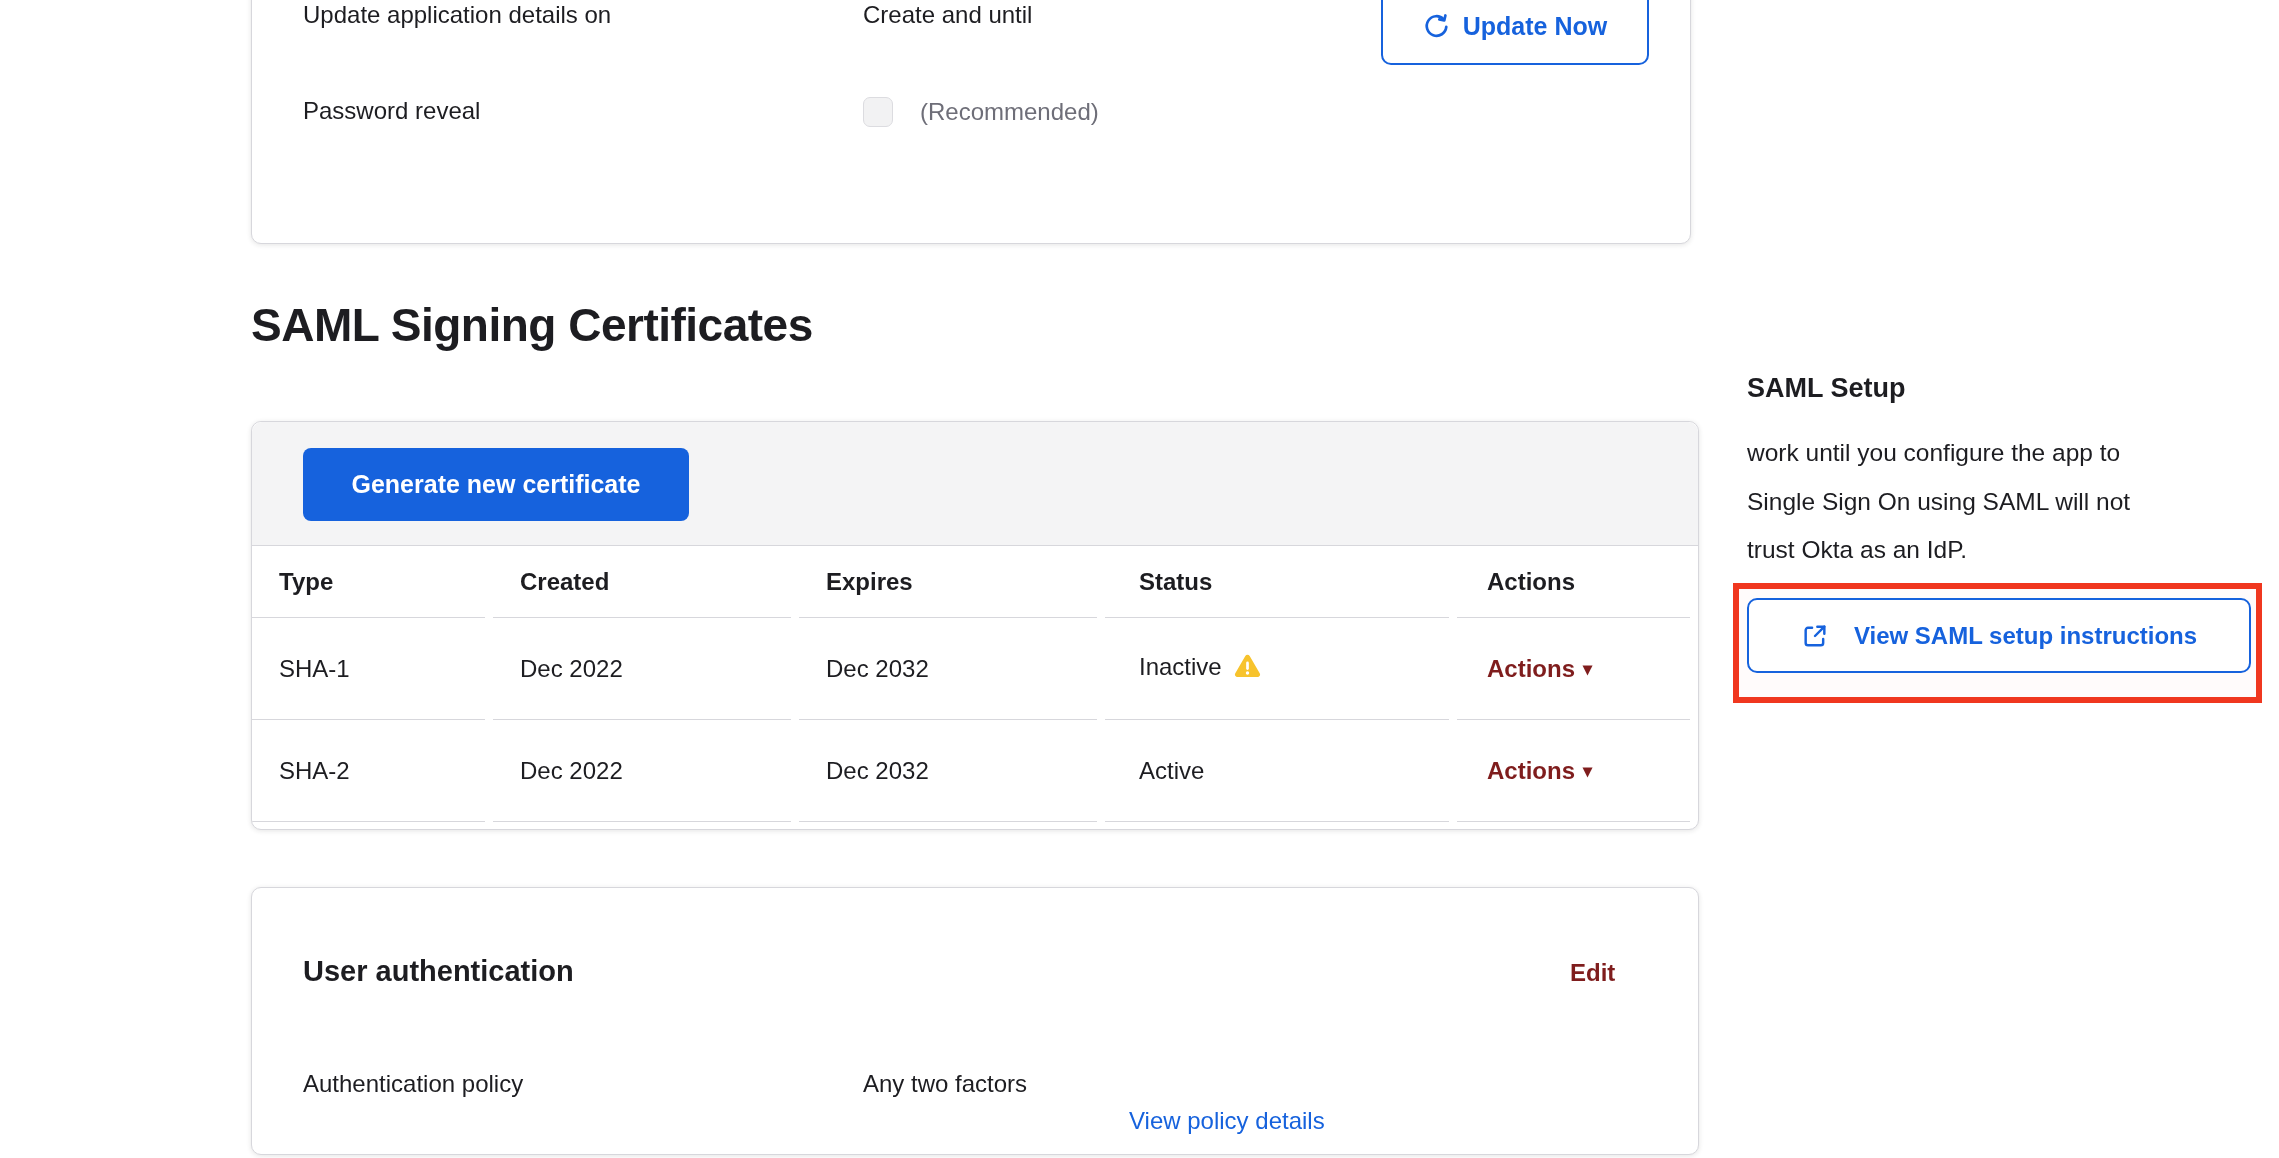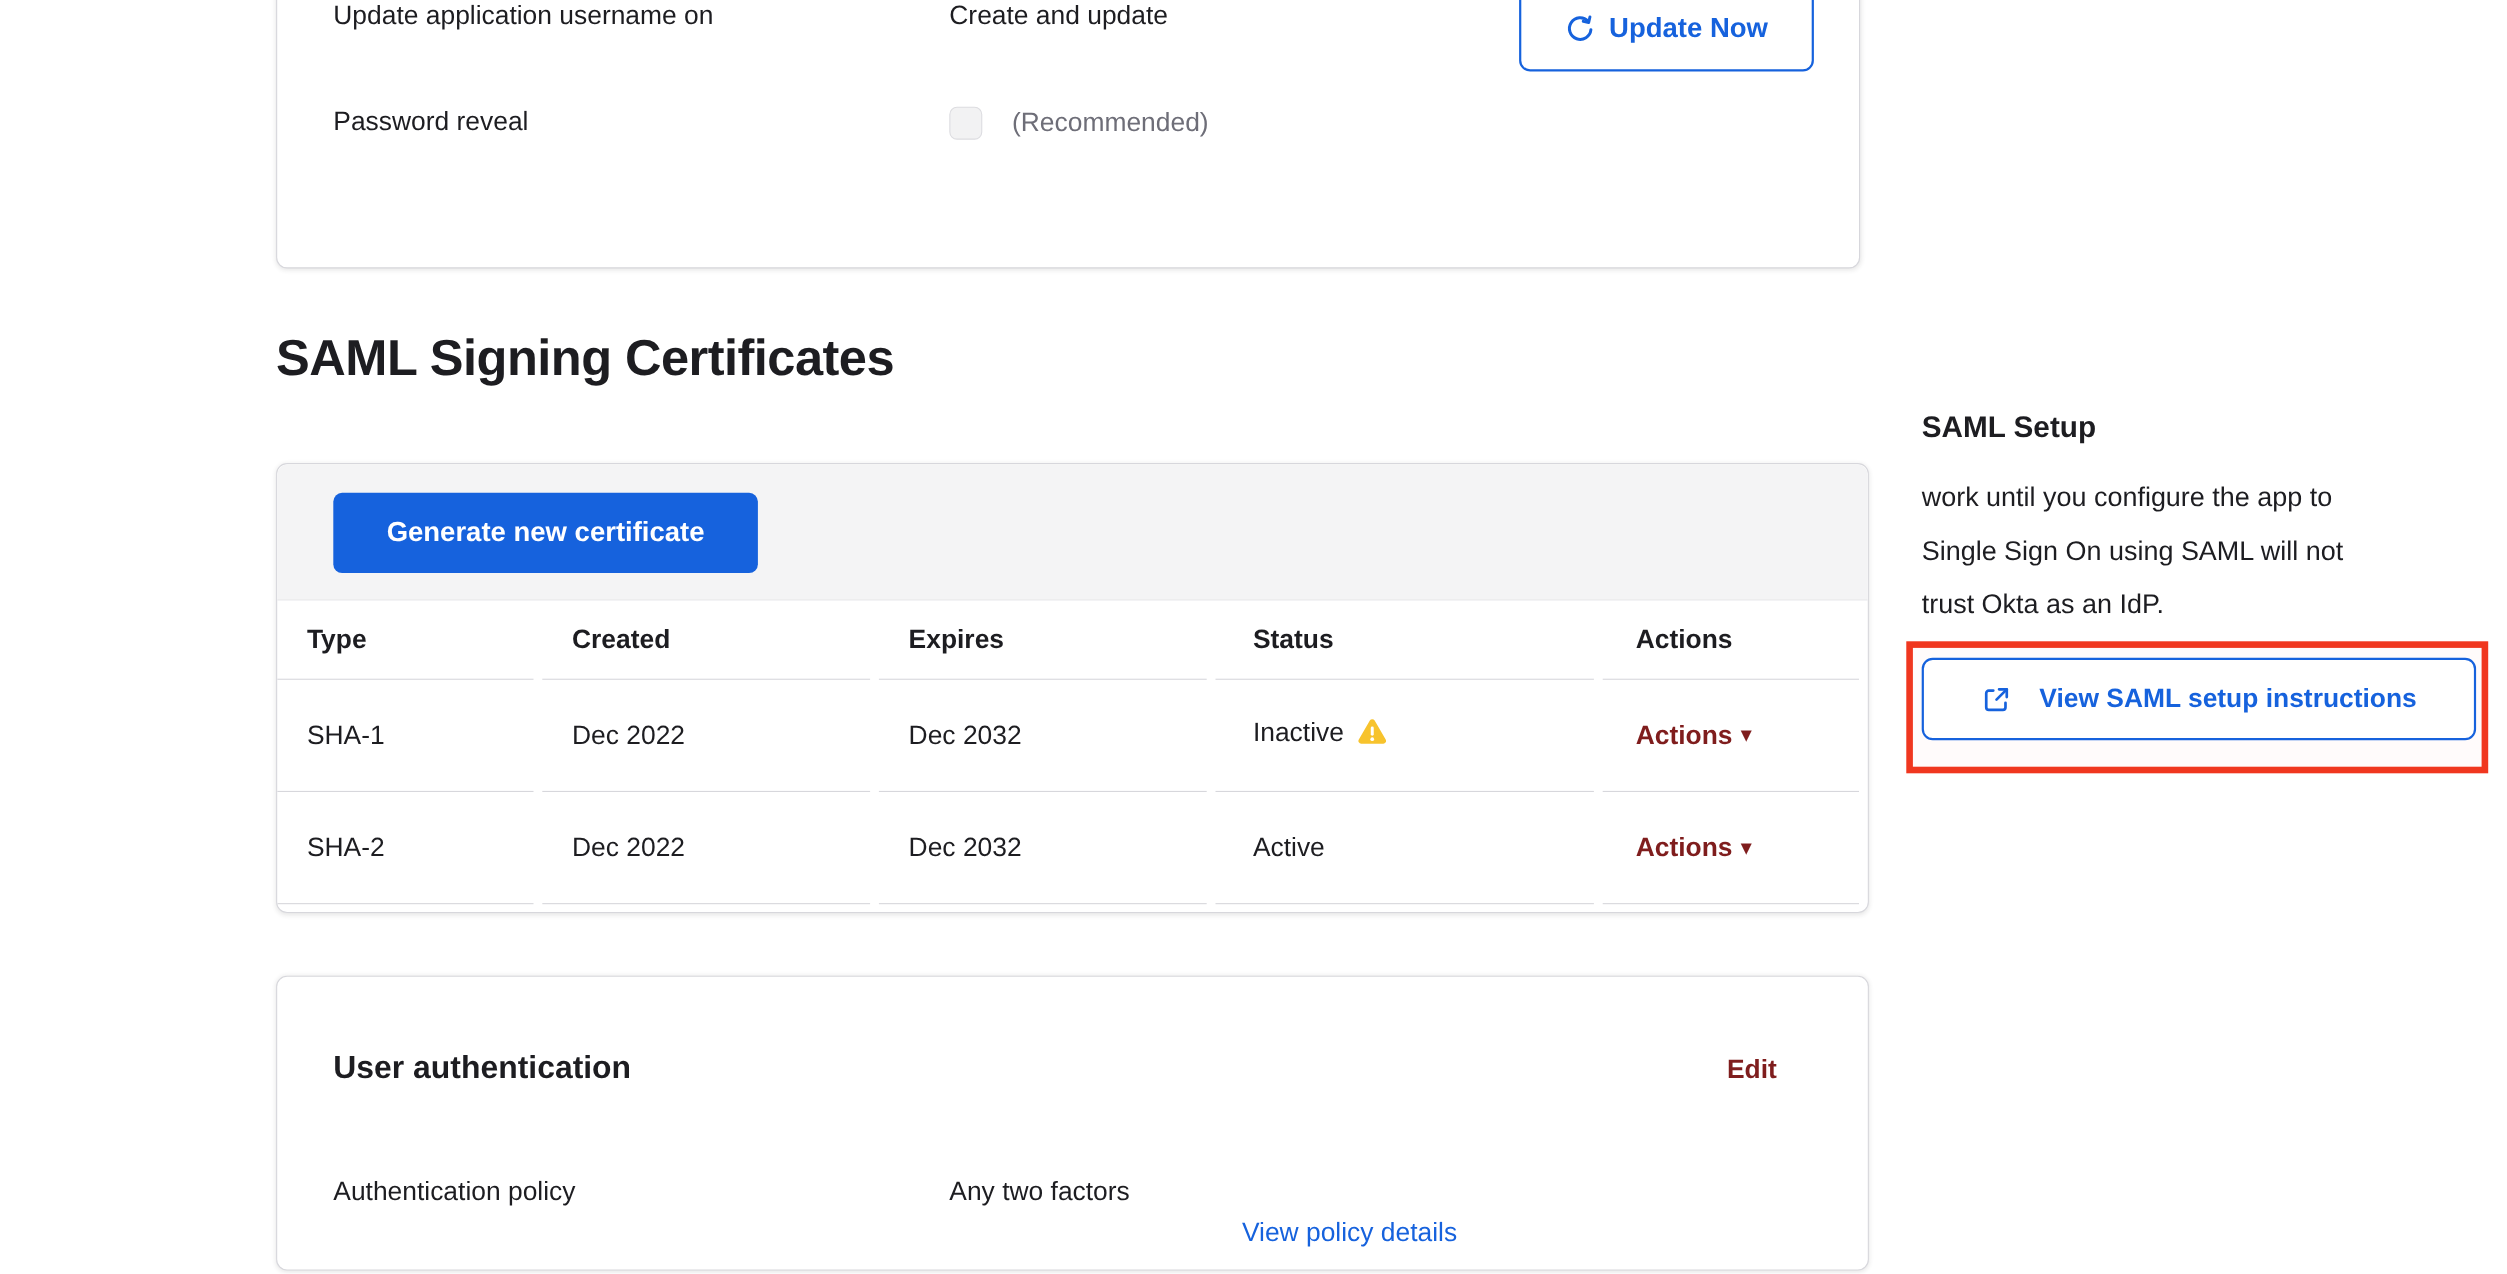--- a/index.html
+++ b/index.html
@@ -79,22 +79,22 @@
     position: absolute; left: 1747px; top: 598px; width: 504px; height: 75px;
     border: 2px solid #1662dd; border-radius: 10px; background: #fff;
     display: flex; align-items: center; justify-content: center; gap: 25px;
     color: #1662dd; font-weight: bold; font-size: 24px; cursor: pointer;
   }
 </style>
 </head>
 <body>
 
 <div class="panel" id="top-panel">
-  <div class="tp-label" style="left:51px; top:45px;">Update application username on</div>
-  <div class="tp-label" style="left:611px; top:45px;">Create and update</div>
+  <div class="tp-label" style="left:51px; top:45px;">Update application details on</div>
+  <div class="tp-label" style="left:611px; top:45px;">Create and until</div>
 
   <button id="update-now-btn">
     <span style="display:flex;">
       <svg width="27" height="27" viewBox="0 0 24 24" fill="none">
         <path d="M18.4 5.6 A8.7 8.7 0 1 0 20.7 12.4" stroke="#1662dd" stroke-width="2.4" stroke-linecap="round"></path>
         <path d="M19.9 2.2 L18.9 6.6 L14.5 5.7" stroke="#1662dd" stroke-width="2.4" fill="none" stroke-linejoin="round" stroke-linecap="round"></path>
       </svg>
     </span>
     <span>Update Now</span>
   </button>

